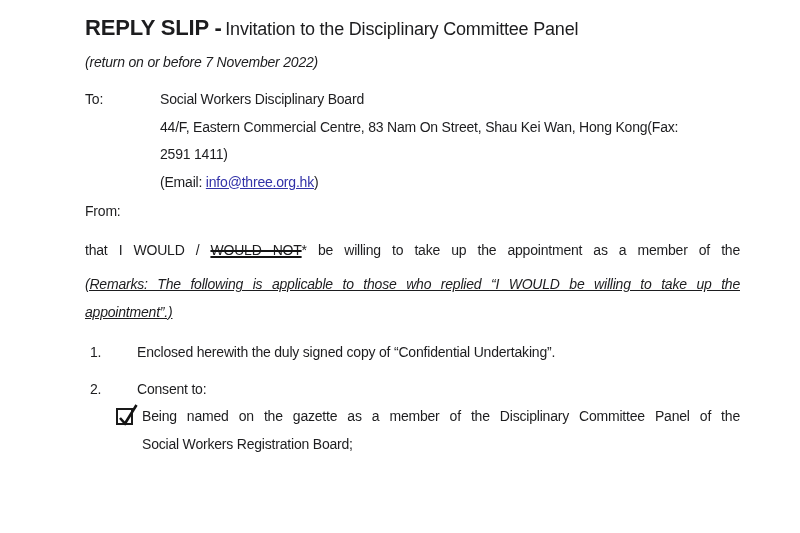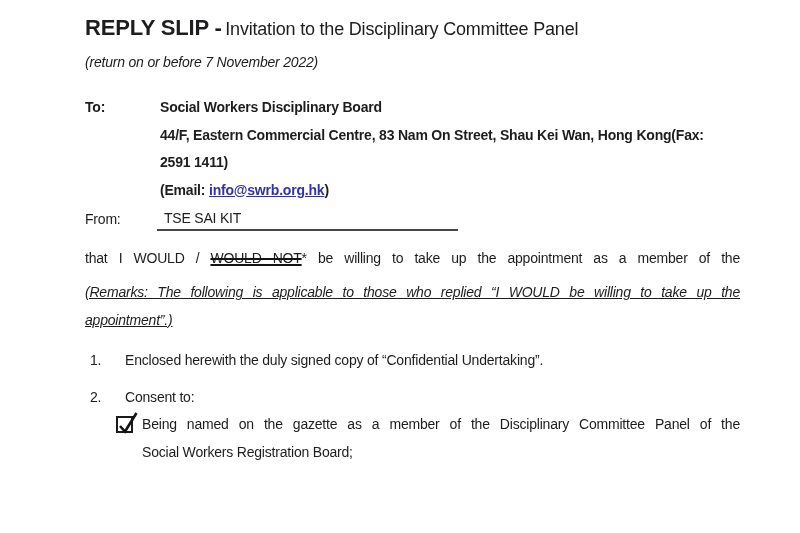--- a/index.html
+++ b/index.html
@@ -17,21 +17,21 @@
     overflow: hidden;
   }
   .title-line { line-height: 26px; margin-top: 3px; white-space: nowrap; }
   .title-bold { font-size: 22px; font-weight: bold; }
   .title-rest { font-size: 18px; }
   .return-note { font-style: italic; margin-top: 9px; line-height: 20px; font-size: 14px; }
 
   .row { display: flex; }
   .label-col { flex: 0 0 75px; width: 75px; line-height: 27.5px; }
   .doc-line { line-height: 27.5px; }
-  .to-row { margin-top: 22px; font-weight: bold; }
+  .to-row { margin-top: 14px; }
   .from-row { margin-top: 2px; }
 
   .link { color: #3232a8; text-decoration: underline; cursor: pointer; }
 
   .name-field {
     display: inline-block;
     width: 301px;
     margin-left: -3px;
     padding-left: 7px;
     box-sizing: border-box;
@@ -47,21 +47,21 @@
   .b { font-weight: normal; }
   .struck {
     text-decoration: underline line-through;
     text-decoration-thickness: 1.5px;
     text-decoration-color: #141414;
   }
 
   .list-item { display: flex; margin-top: 13px; }
   .list-item2 { margin-top: 9px; }
   .num { flex: 0 0 40px; width: 40px; padding-left: 5px; box-sizing: border-box; line-height: 27.5px; }
-  .item-text { flex: 1; line-height: 27.5px; }
+  .item-text { flex: 1; line-height: 27.5px; margin-left: 12px; }
 
   .check-row { display: flex; margin-left: 31px; }
   .checkbox {
     position: relative;
     flex: 0 0 17px;
     width: 17px;
     height: 17px;
     margin-top: 5px;
     border: 2px solid #1a1a1a;
     box-sizing: border-box;
@@ -82,27 +82,26 @@
   </div>
 
   <div class="return-note">(return on or before 7 November 2022)</div>
 
   <div class="row to-row">
     <div class="label-col">To:</div>
     <div>
       <div class="doc-line">Social Workers Disciplinary Board</div>
       <div class="doc-line">44/F, Eastern Commercial Centre, 83 Nam On Street, Shau Kei Wan, Hong Kong(Fax:</div>
       <div class="doc-line">2591 1411)</div>
-      <div class="doc-line"><span>(Email: </span><a class="link">info@swrb.org.hk</a><span>)</span></div>
+      <div class="doc-line"><span>(Email: </span><a class="link">info@three.org.hk</a><span>)</span></div>
     </div>
   </div>
 
   <div class="row from-row">
     <div class="label-col">From:</div>
-    <div class="name-field"><span>TSE SAI KIT</span></div>
   </div>
 
   <div class="para">
     <div class="jline"><span>that I </span><span class="b">WOULD / </span><span class="b struck">WOULD NOT</span><span class="b">*</span><span> be willing to take up the appointment as a member of the</span></div>
   </div>
 
   <div class="para para-remarks">
     <div class="jline">(Remarks: The following is applicable to those who replied “I WOULD be willing to take up the</div>
     <div class="nline">appointment”.)</div>
   </div>

